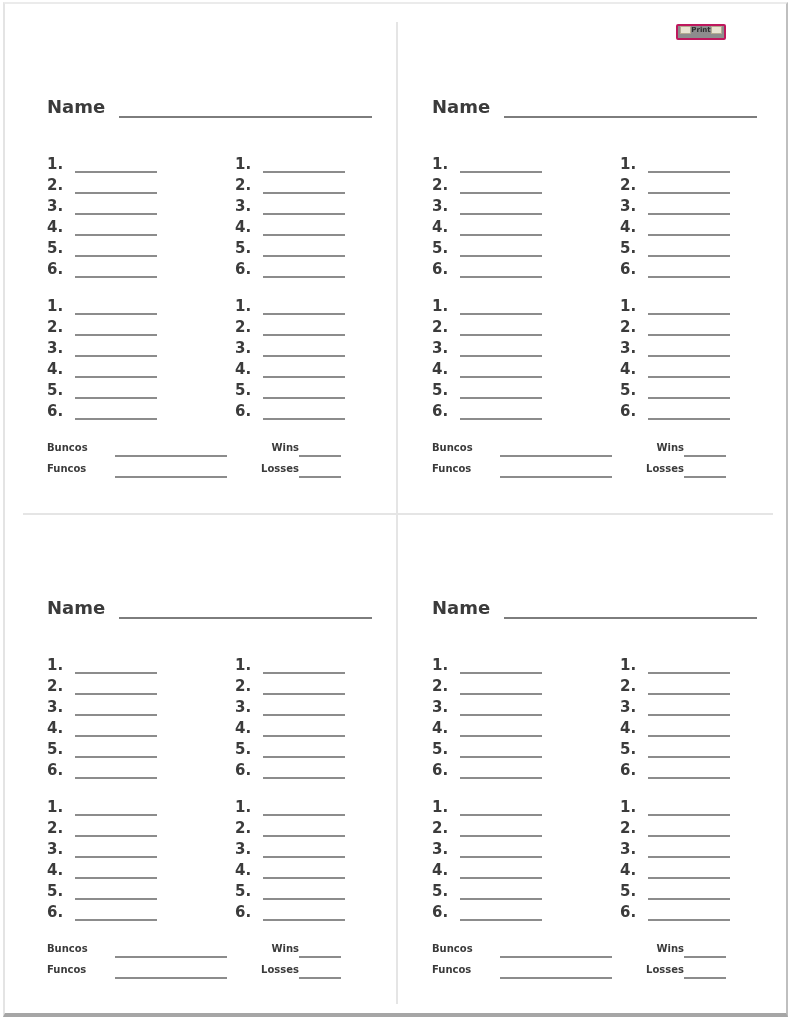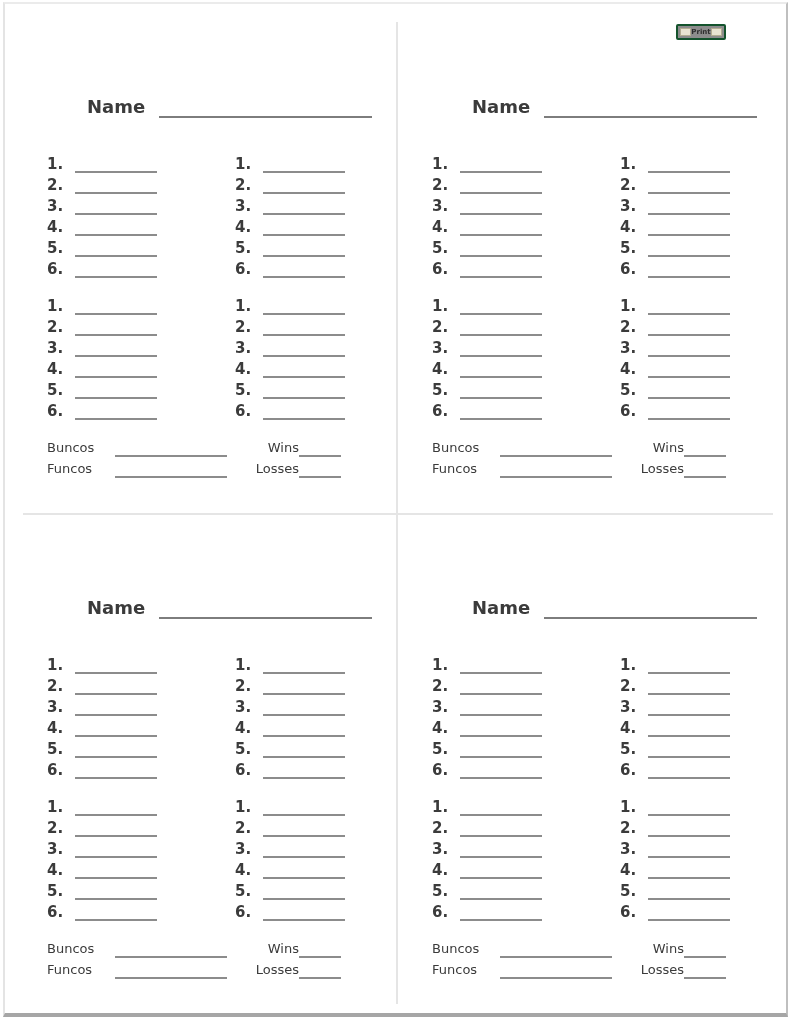--- a/index.html
+++ b/index.html
@@ -19,23 +19,23 @@
     border-left: 2px solid #e4e4e4;
     border-right: 2px solid #bfbfbf;
     border-bottom: 4px solid #a6a6a6;
   }
 
   
   .print-btn {
     position: absolute; left: 671px; top: 20px;
     width: 50px; height: 16px;
     background: #8d8d8d;
-    border: 2px solid #14532d;
+    border: 2px solid #be185d;
     border-radius: 2px;
-    display: flex; align-items: center; justify-content: space-between;
+    display: flex; align-items: flex-start; justify-content: space-between;
     padding: 0 2px;
     cursor: pointer;
   }
   .print-btn .seg {
     width: 13px; height: 8px;
     background: #e9e4d2;
     border: 1px solid #b3ac92;
   }
   .print-btn .print-label {
     font-size: 7px; line-height: 8px; font-weight: bold;
@@ -53,36 +53,36 @@
   }
 
   
   .quadrant { position: absolute; width: 325px; color: #3b3b3b; }
   .q1 { left: 42px;  top: 88px; }
   .q2 { left: 427px; top: 88px; }
   .q3 { left: 42px;  top: 589px; }
   .q4 { left: 427px; top: 589px; }
 
   .name-row { display: flex; align-items: flex-end; height: 26px; margin-bottom: 34px; }
-  .name-label { font-size: 18px; font-weight: bold; line-height: 22px; padding-right: 14px; margin-left: 40px; }
+  .name-label { font-size: 18px; font-weight: bold; line-height: 22px; padding-right: 14px; }
   .name-line { flex: 1; height: 16px; border-bottom: 2px solid #7d7d7d; }
 
   .round-group { display: flex; margin-bottom: 16px; }
   .round-col { width: 112px; }
   .round-col + .round-col { margin-left: 76px; }
 
   .score-row { display: flex; align-items: flex-end; height: 21px; }
   .row-num { width: 28px; font-size: 15px; font-weight: bold; line-height: 18px; }
   .score-line { width: 82px; height: 13px; border-bottom: 2px solid #8c8c8c; }
 
   .totals-row { display: flex; }
   .totals-left { width: 192px; }
   .totals-right { width: 133px; }
   .total-line { display: flex; align-items: flex-end; height: 21px; }
-  .total-label { font-size: 13px; font-weight: normal; line-height: 18px; }
+  .total-label { font-size: 10px; font-weight: bold; line-height: 18px; }
   .totals-left  .total-label { width: 68px; }
   .totals-right .total-label { width: 60px; text-align: right; }
   .long-blank  { width: 112px; height: 13px; border-bottom: 2px solid #8c8c8c; }
   .short-blank { width: 42px;  height: 13px; border-bottom: 2px solid #8c8c8c; }
 </style>
 </head>
 <body>
 
 <div class="page">
 

